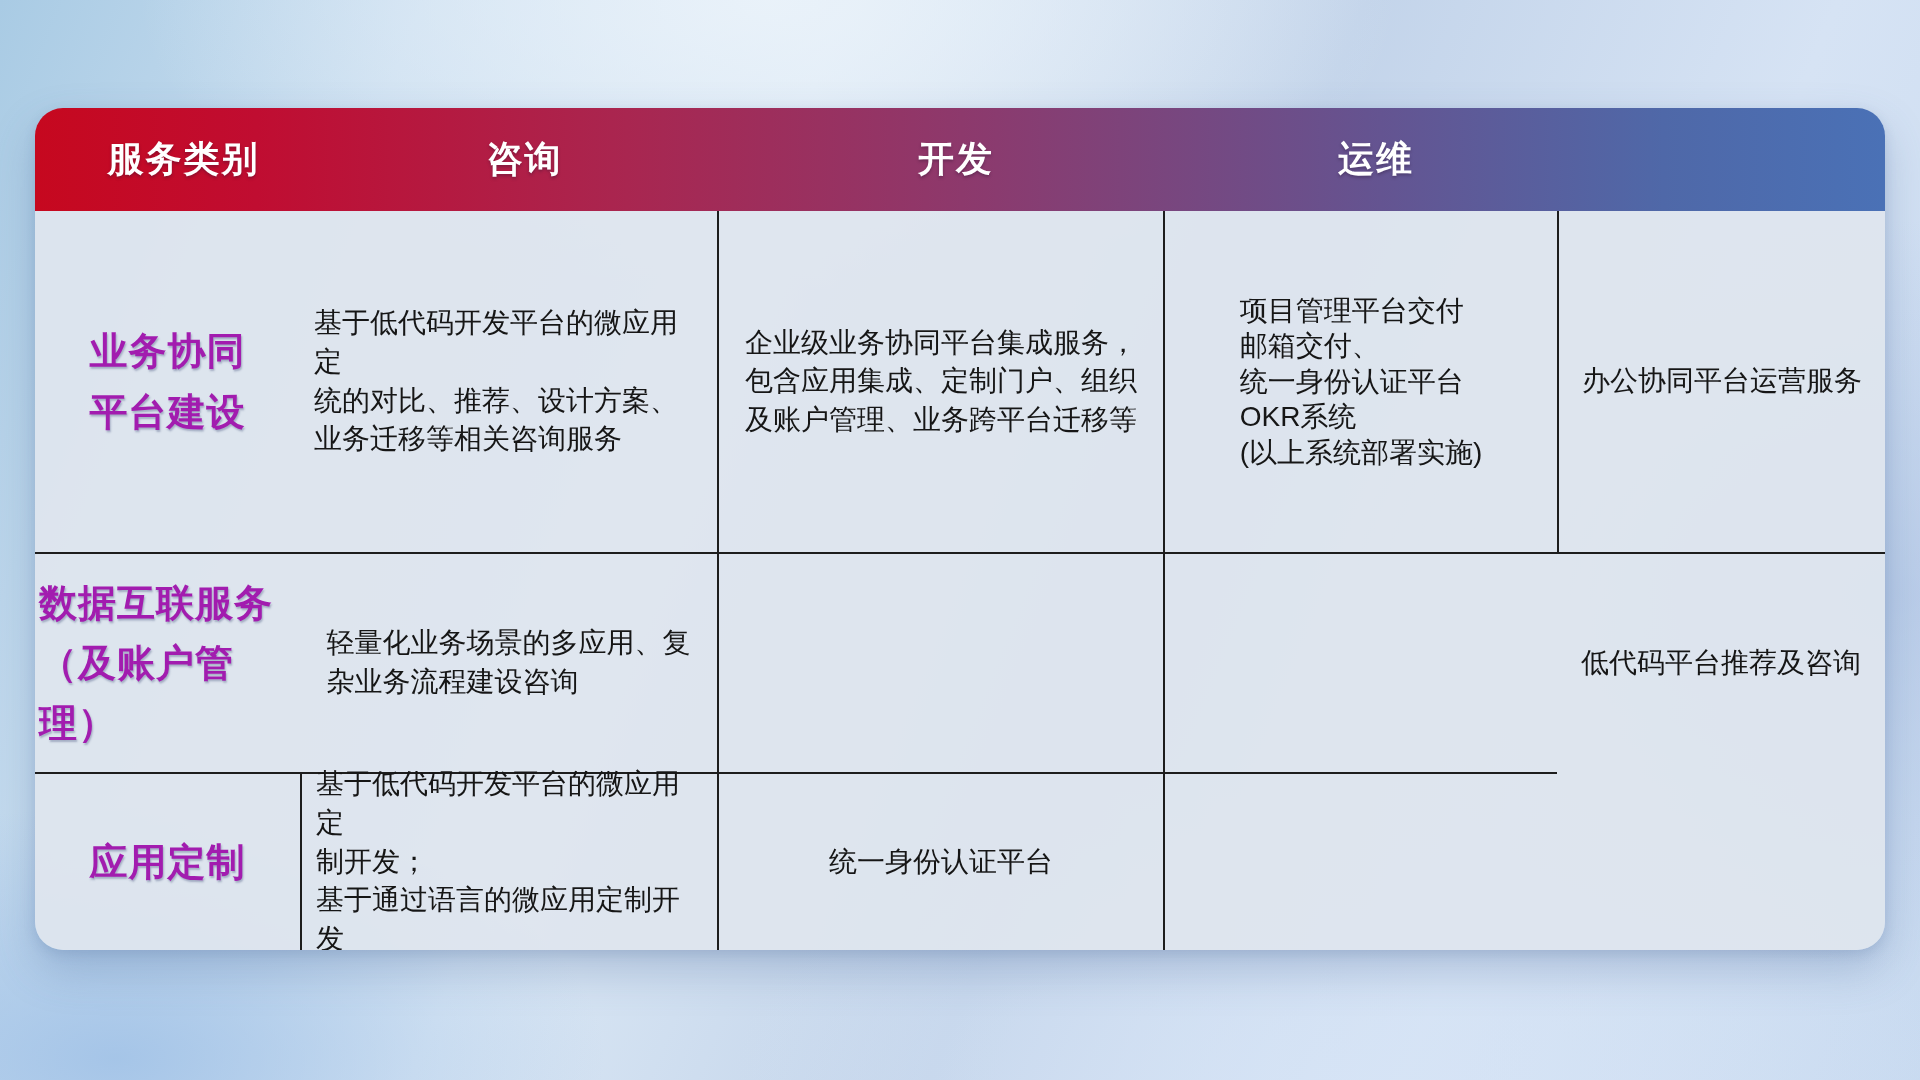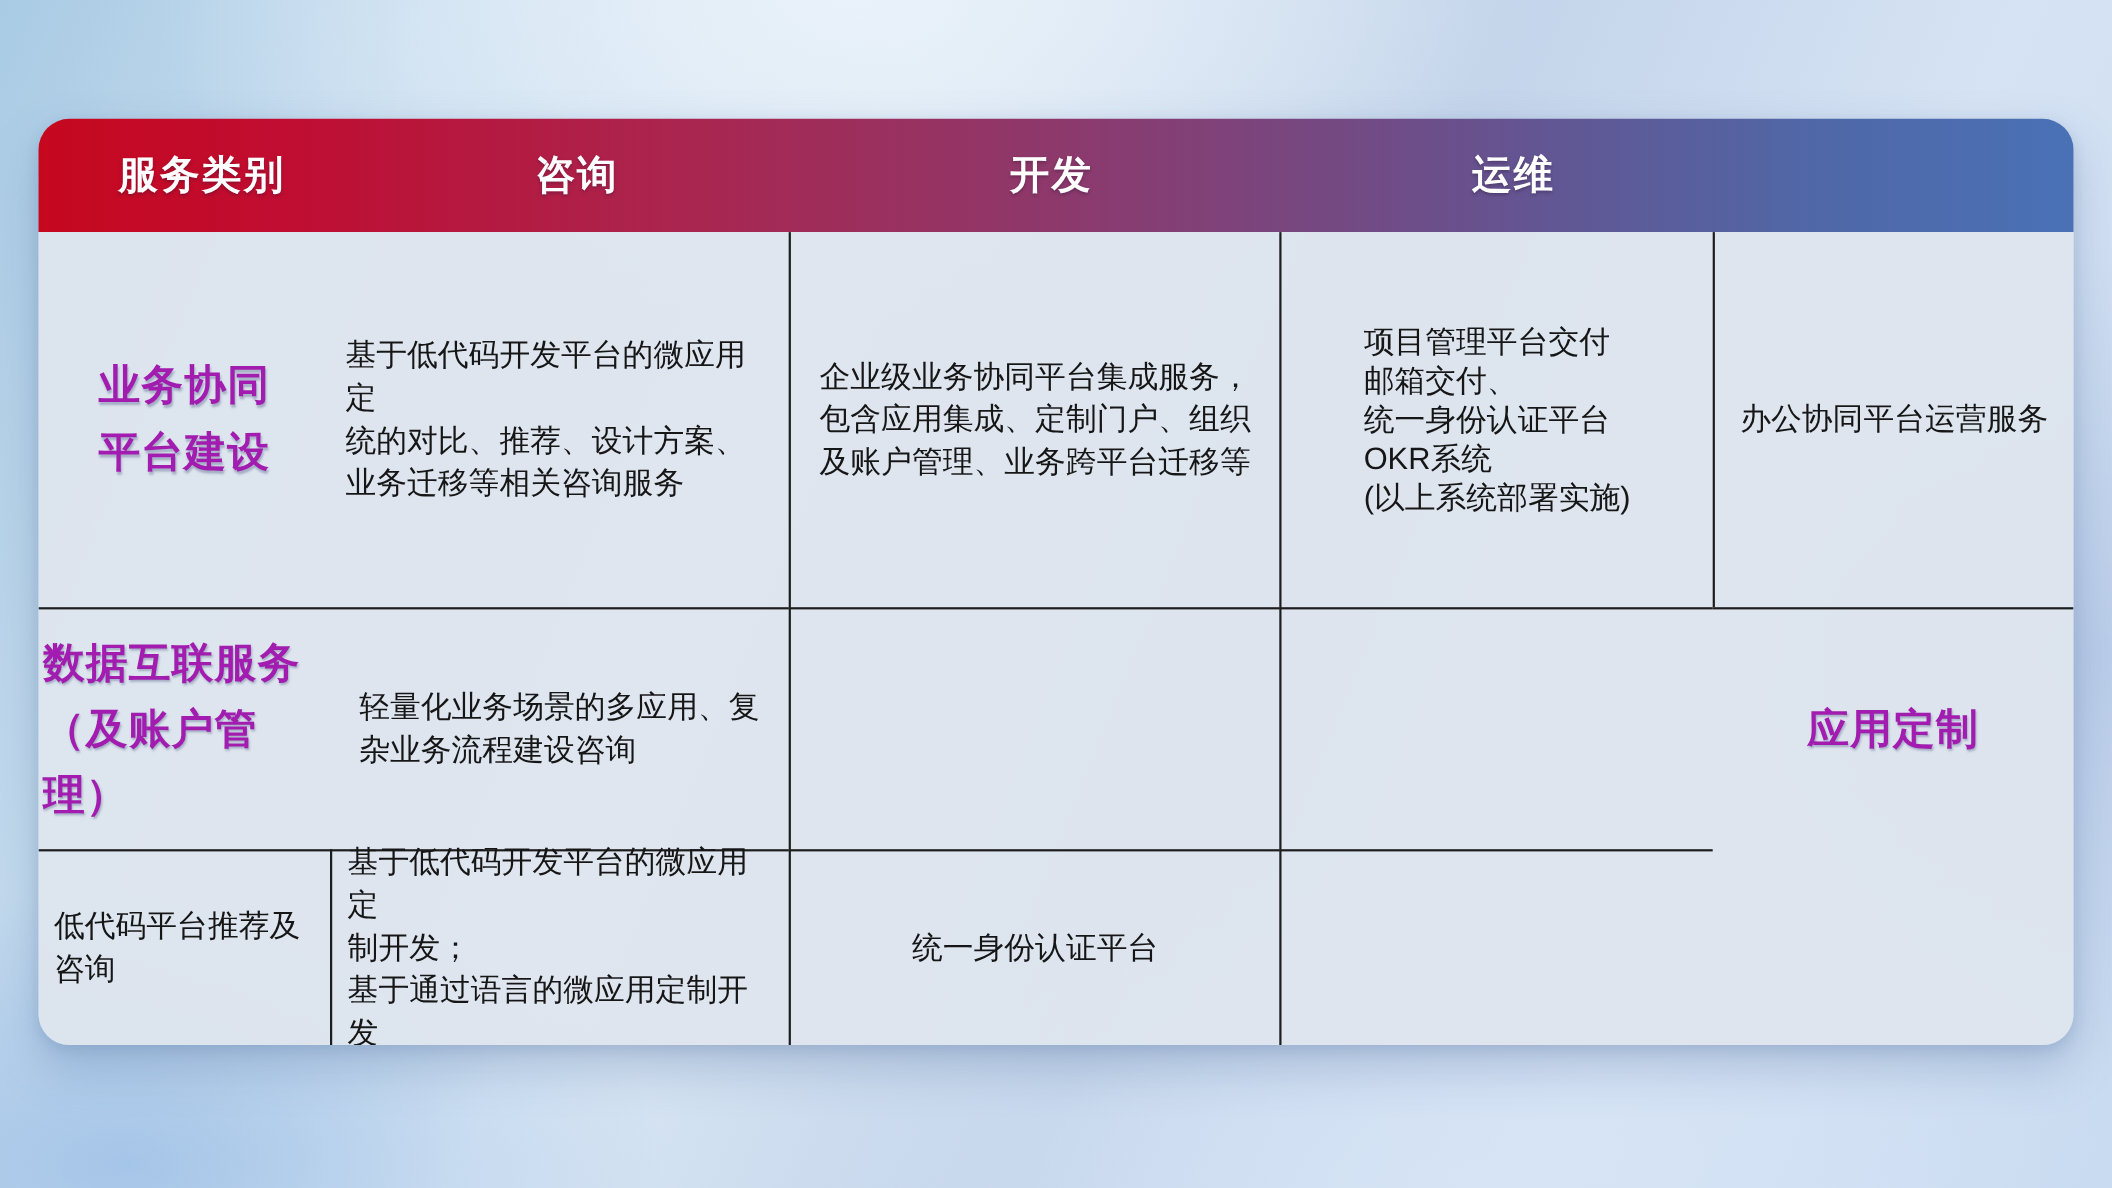--- a/index.html
+++ b/index.html
@@ -115,22 +115,22 @@
 (以上系统部署实施)</div>
       <div class="td bl">办公协同平台运营服务</div>
 
       <div class="td cat bt">数据互联服务
 （及账户管理）</div>
       <div class="td bt">轻量化业务场景的多应用、复
 杂业务流程建设咨询</div>
       <div class="td bl bt"></div>
       <div class="td bl bt"></div>
 
+      <div class="td bt">低代码平台推荐及咨询</div>
       <div class="td cat bt">应用定制</div>
-      <div class="td bt">低代码平台推荐及咨询</div>
       <div class="td bl bt">基于低代码开发平台的微应用定
 制开发；
 基于通过语言的微应用定制开发</div>
       <div class="td bl bt">统一身份认证平台</div>
       <div class="td bl bt"></div>
 
     </div>
   </div>
 </div>
 

